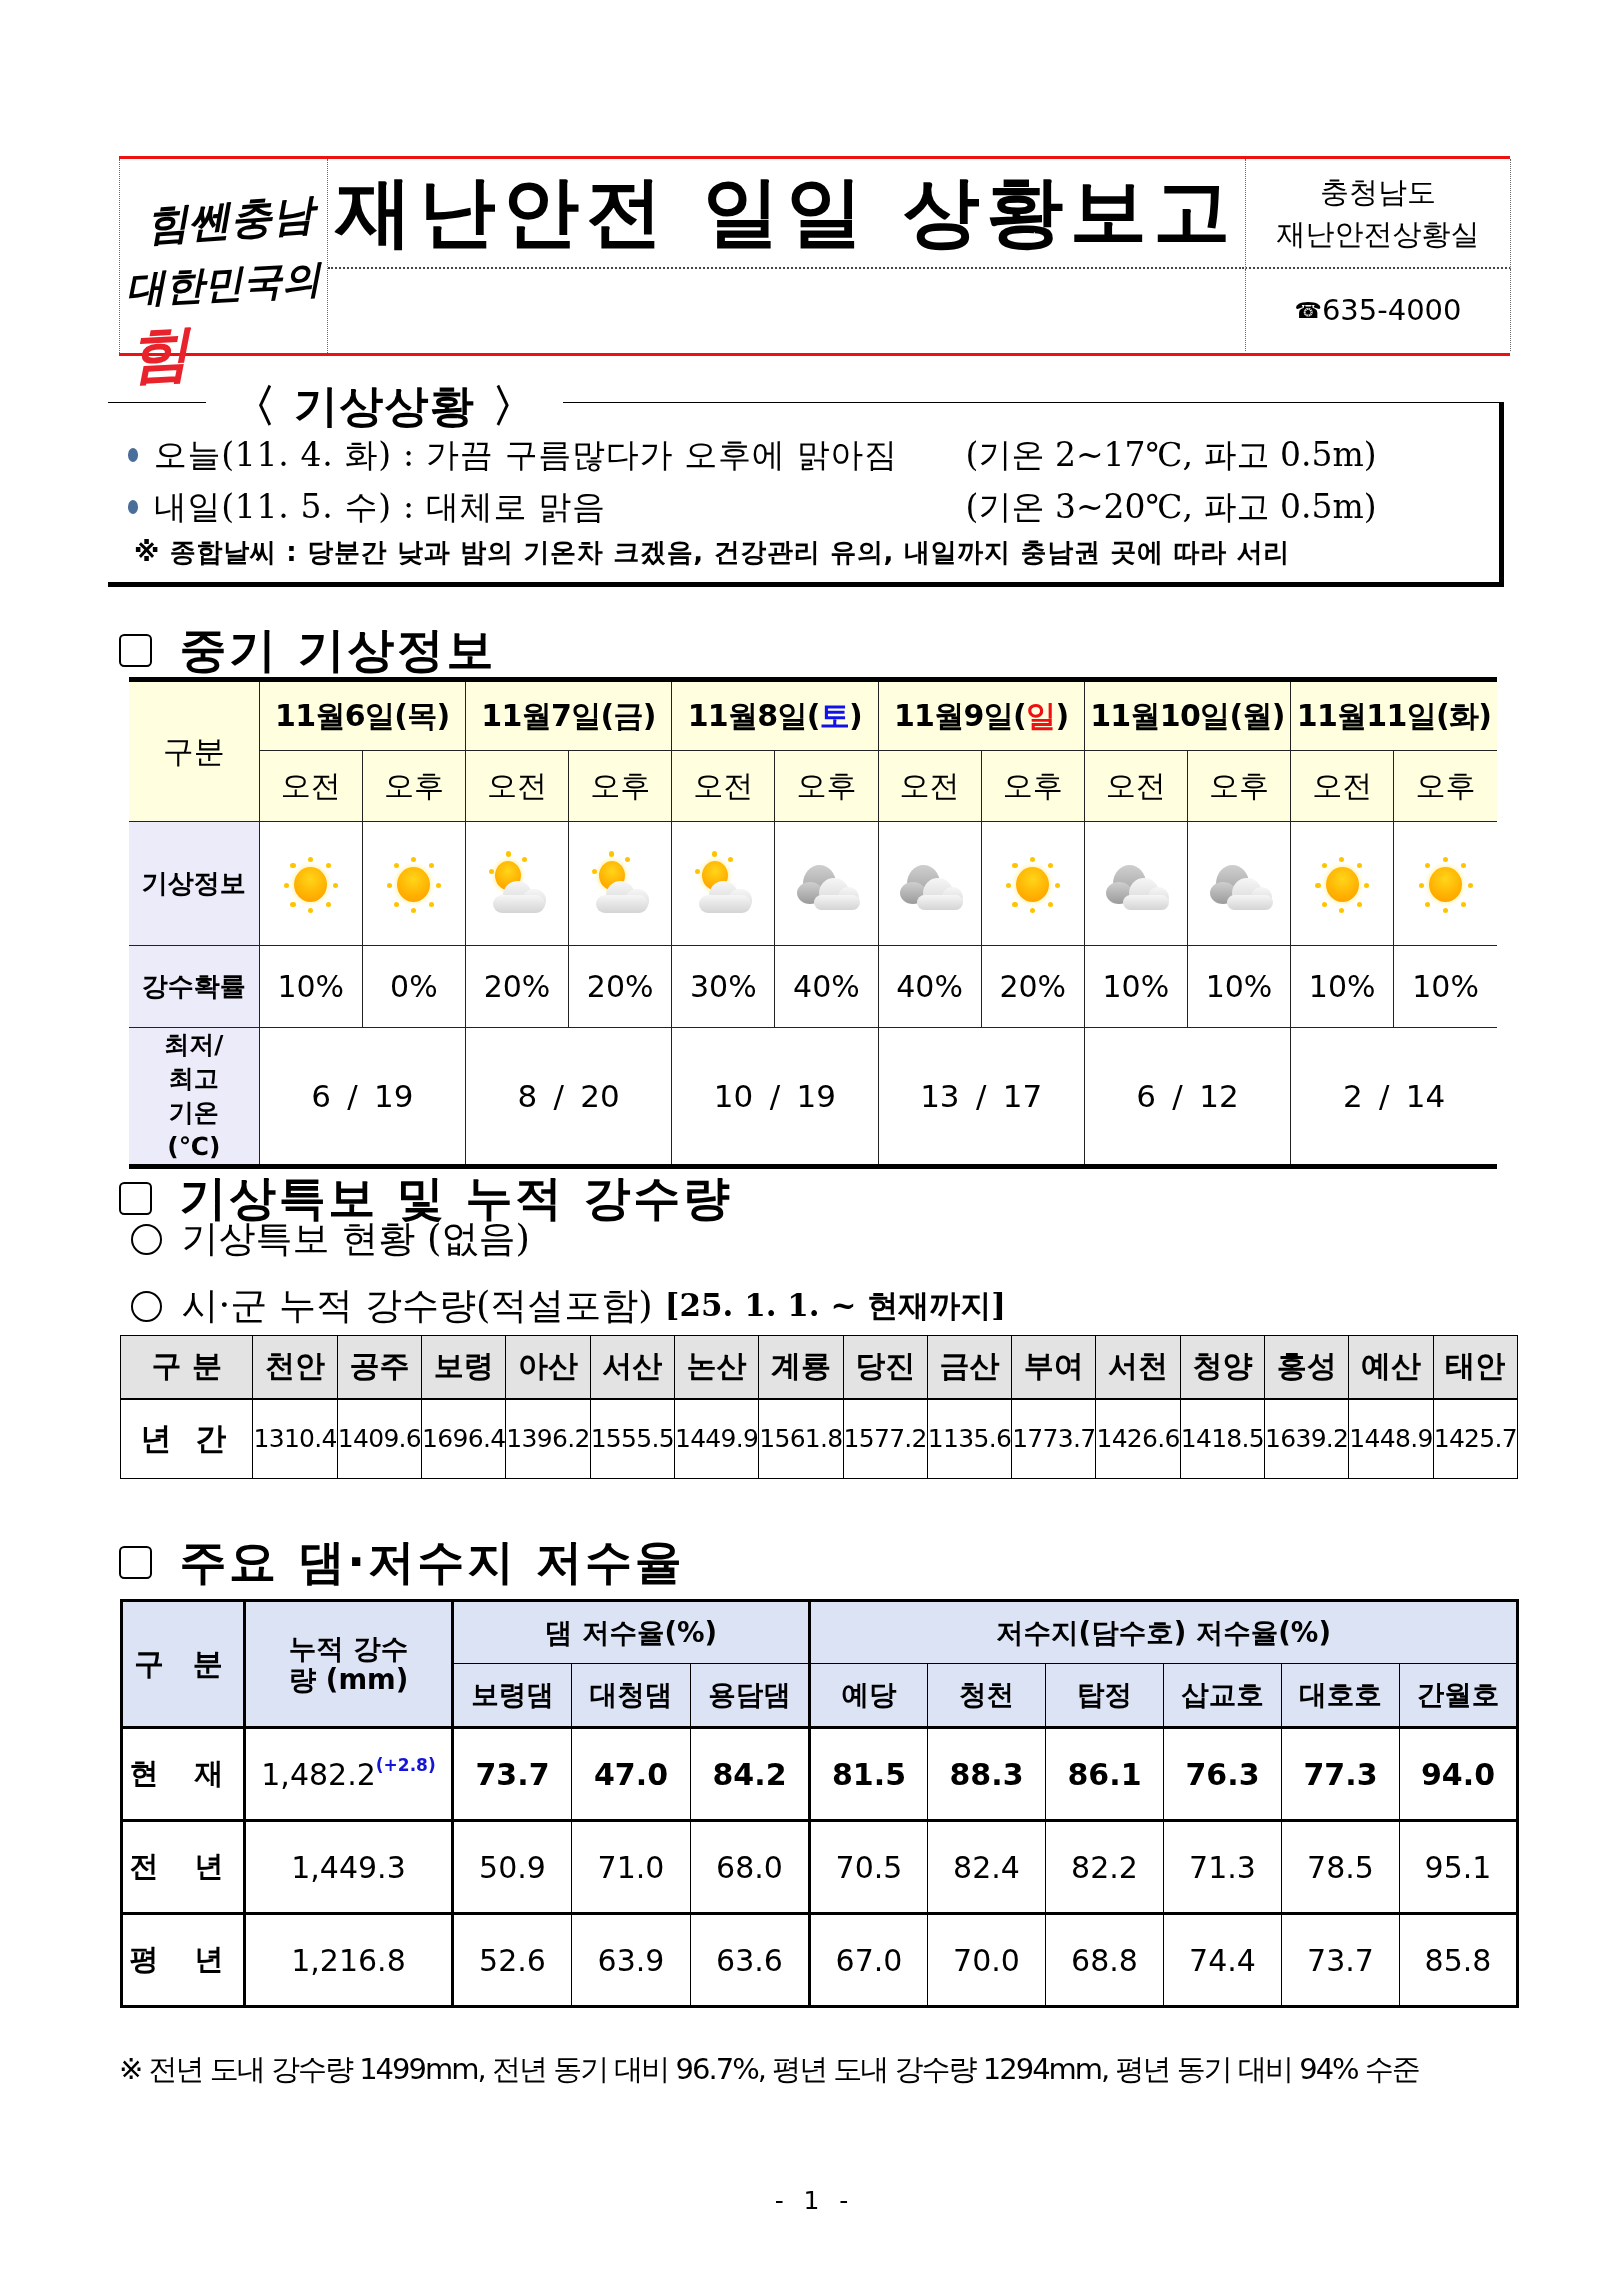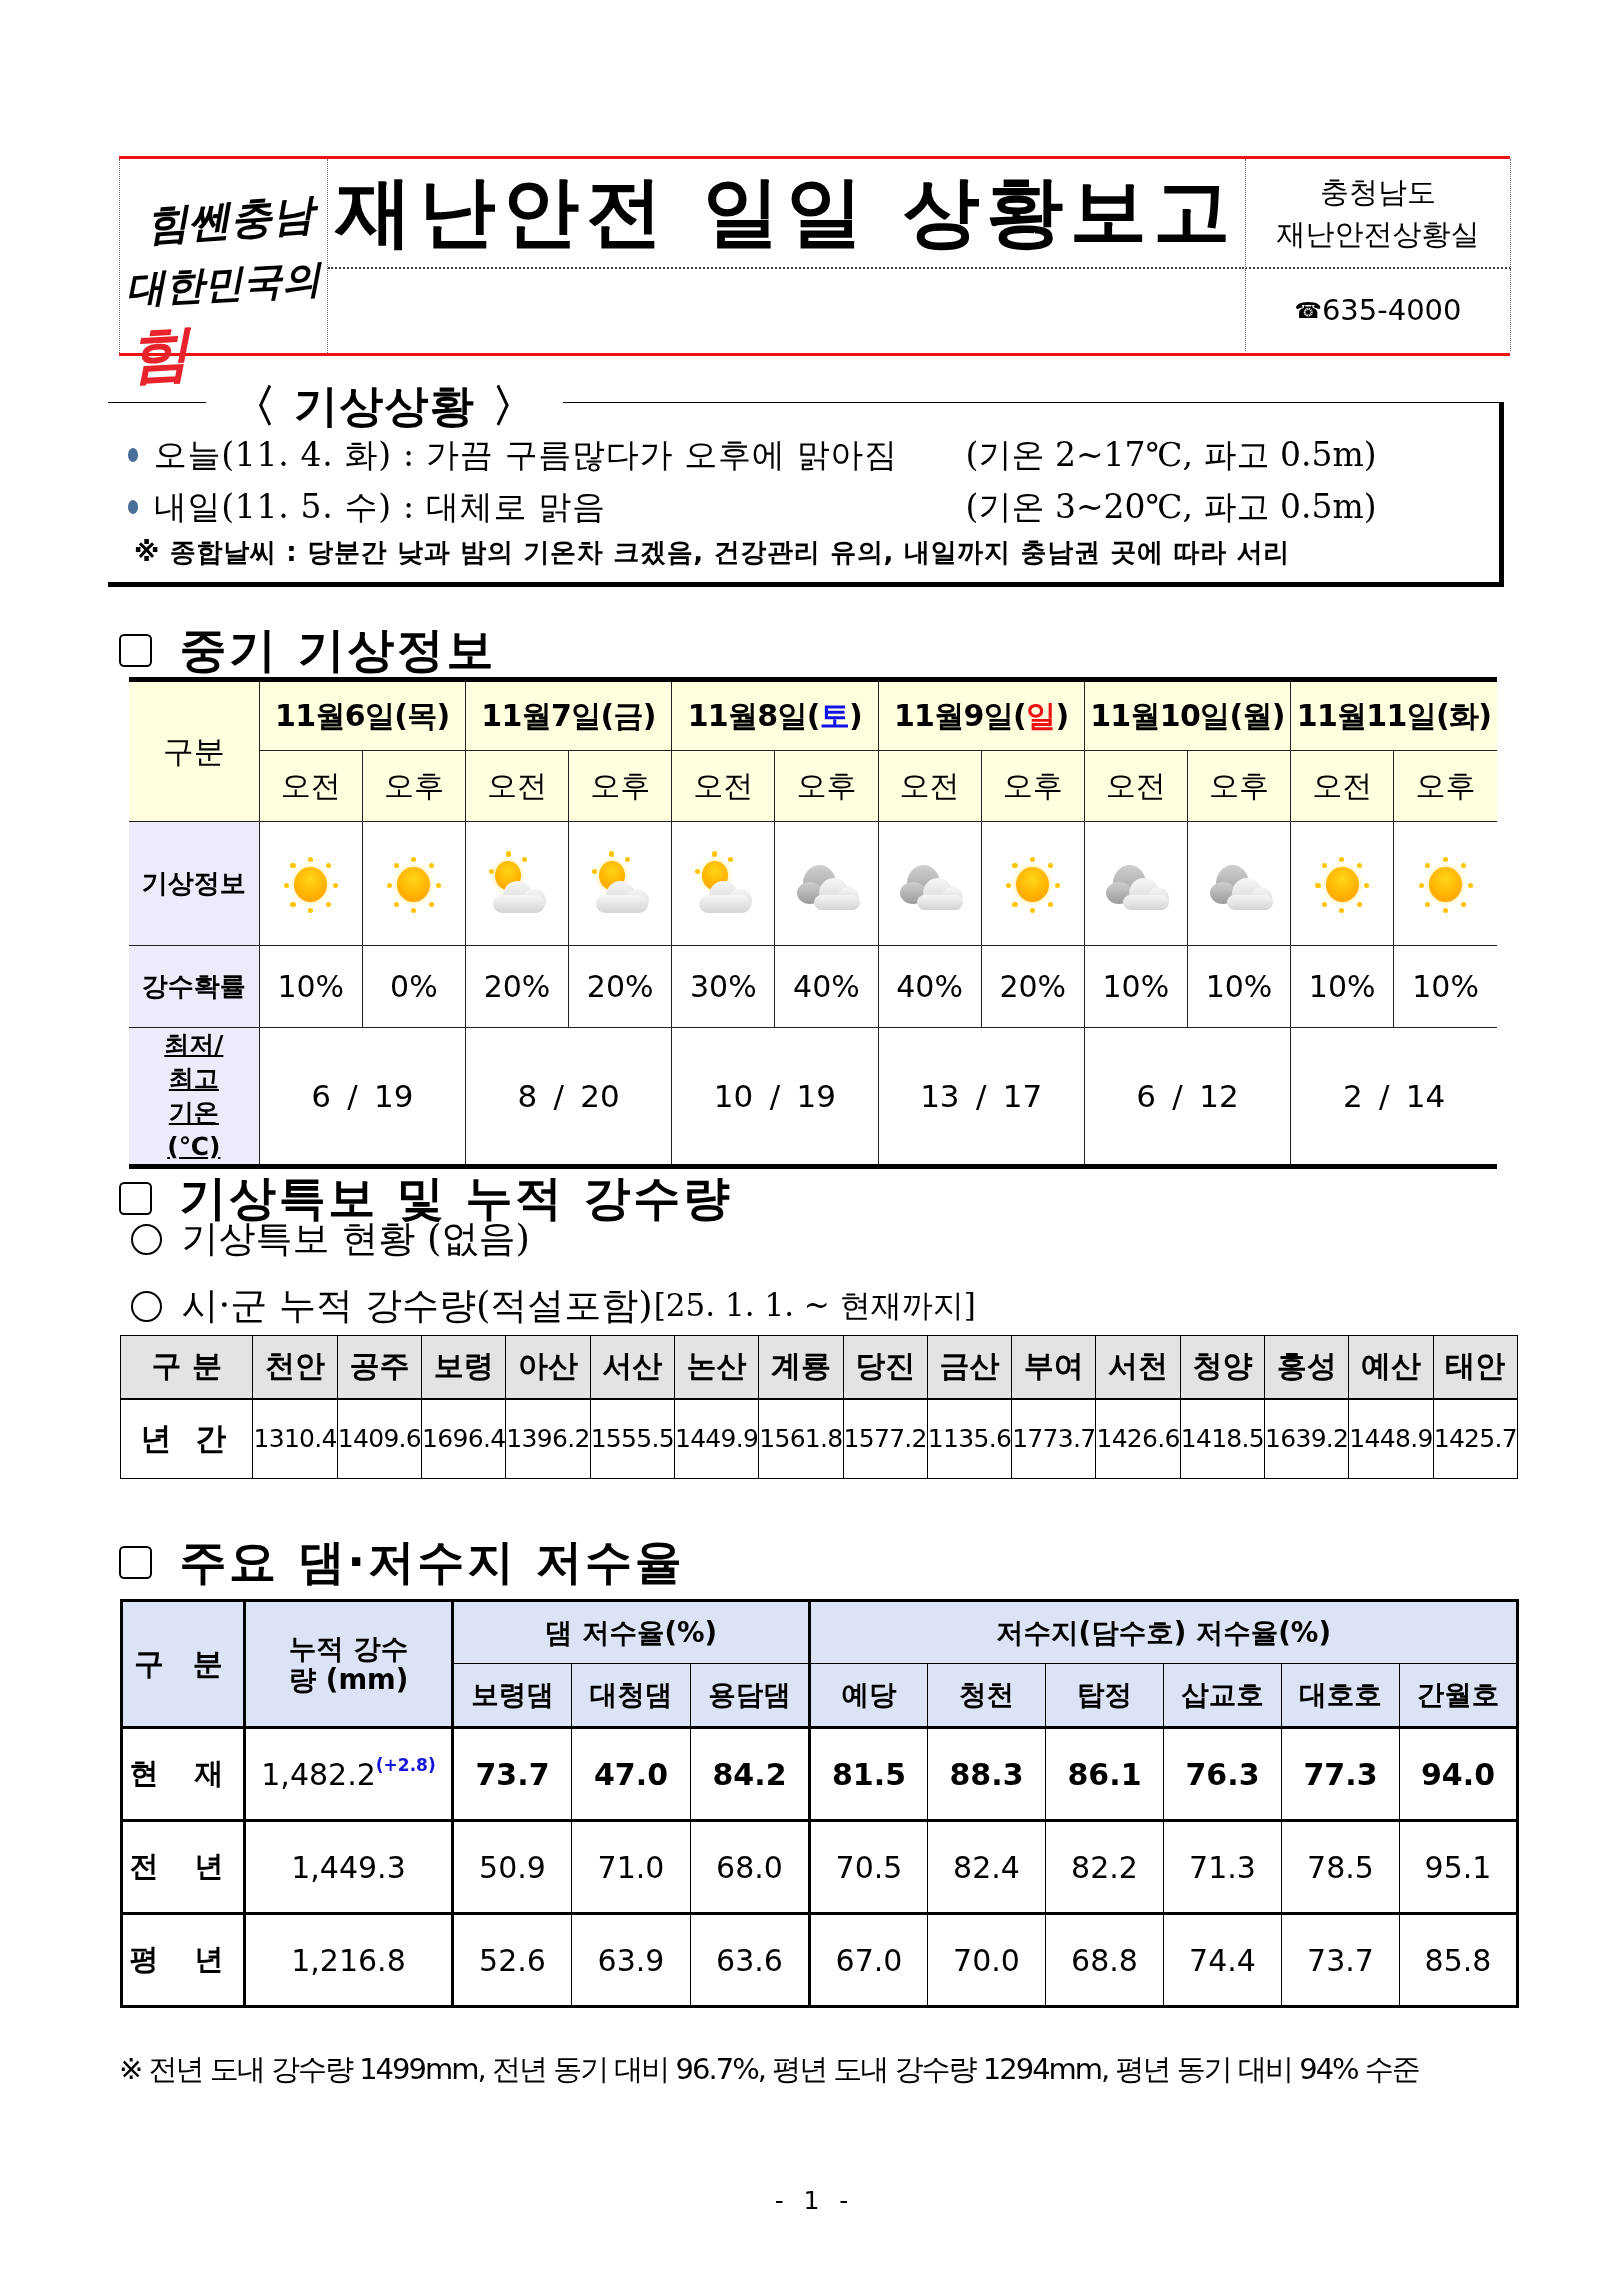--- a/index.html
+++ b/index.html
@@ -327,21 +327,21 @@
     <td class="pct">30%</td>
     <td class="pct">40%</td>
     <td class="pct">40%</td>
     <td class="pct">20%</td>
     <td class="pct">10%</td>
     <td class="pct">10%</td>
     <td class="pct">10%</td>
     <td class="pct">10%</td>
   </tr>
   <tr>
-    <td class="lav" style="font-size:25px;line-height:34px;padding:0 23px;text-decoration:underline;">최저/최고 기온(℃)</td>
+    <td class="lav" style="font-size:25px;line-height:34px;padding:0 23px;">최저/최고 기온(℃)</td>
     <td class="temp" colspan="2">6 / 19</td>
     <td class="temp" colspan="2">8 / 20</td>
     <td class="temp" colspan="2">10 / 19</td>
     <td class="temp" colspan="2">13 / 17</td>
     <td class="temp" colspan="2">6 / 12</td>
     <td class="temp" colspan="2">2 / 14</td>
   </tr>
 </tbody>
   </table>
 
@@ -349,21 +349,21 @@
   <span class="sec-box"></span>
   <span class="sec-title">기상특보 및 누적 강수량</span>
 </div>
 <div class="sub" style="top:1214px;">
   <span class="sub-circle"></span>
   <span>기상특보 현황 (없음)</span>
 </div>
 <div class="sub" style="top:1281px;">
   <span class="sub-circle"></span>
   <span>시·군 누적 강수량(적설포함)</span>
-  <span style="font-size:31px;margin-left:1px;">[25. 1. 1. ~ 현재까지]</span>
+  <span style="font-size:31px;margin-left:12px;font-weight:bold;">[25. 1. 1. ~ 현재까지]</span>
 </div>
 
 <table class="rain">
   <colgroup>
     <col style="width:132px">
     <col span="15" style="width:84px">
   </colgroup>
   <tbody>
       <tr class="hd">
     <td>구 분</td>

